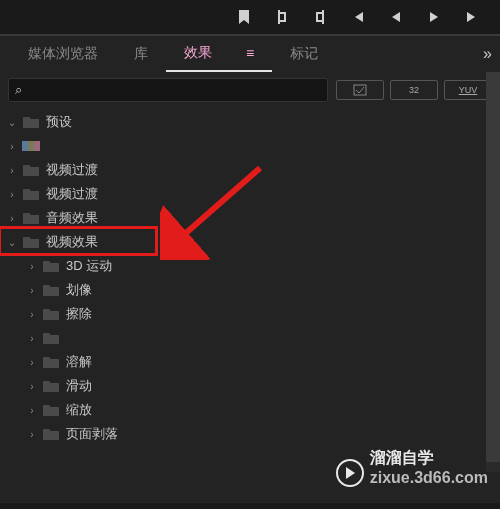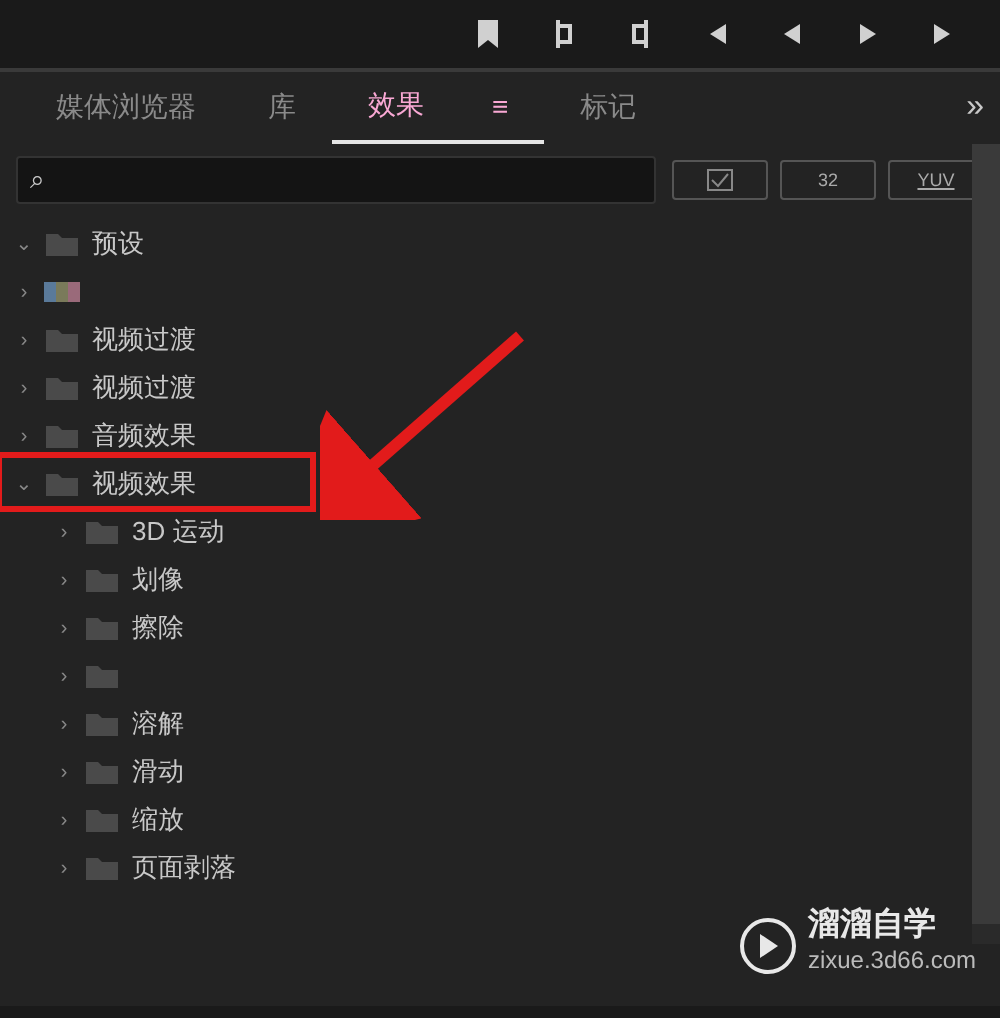--- a/index.html
+++ b/index.html
@@ -153,21 +153,21 @@
     font-weight: bold;
     pointer-events: none;
   }
   .watermark .circ {
     width: 28px; height: 28px;
     border: 2px solid #e8e8e8;
     border-radius: 50%;
     display: flex; align-items: center; justify-content: center;
   }
   .watermark .sub {
-    font-size: 12px; font-weight: normal; color: #bbb;
+    font-size: 16px; font-weight: bold; color: #bbb;
   }
 </style>
 </head>
 <body>
 
 <div class="toolbar">
   <span class="ticon">
       <svg width="12" height="14" viewBox="0 0 12 14">
         <path d="M1 0h10v14l-5-4-5 4z" fill="#d0d0d0"></path>
       </svg>

